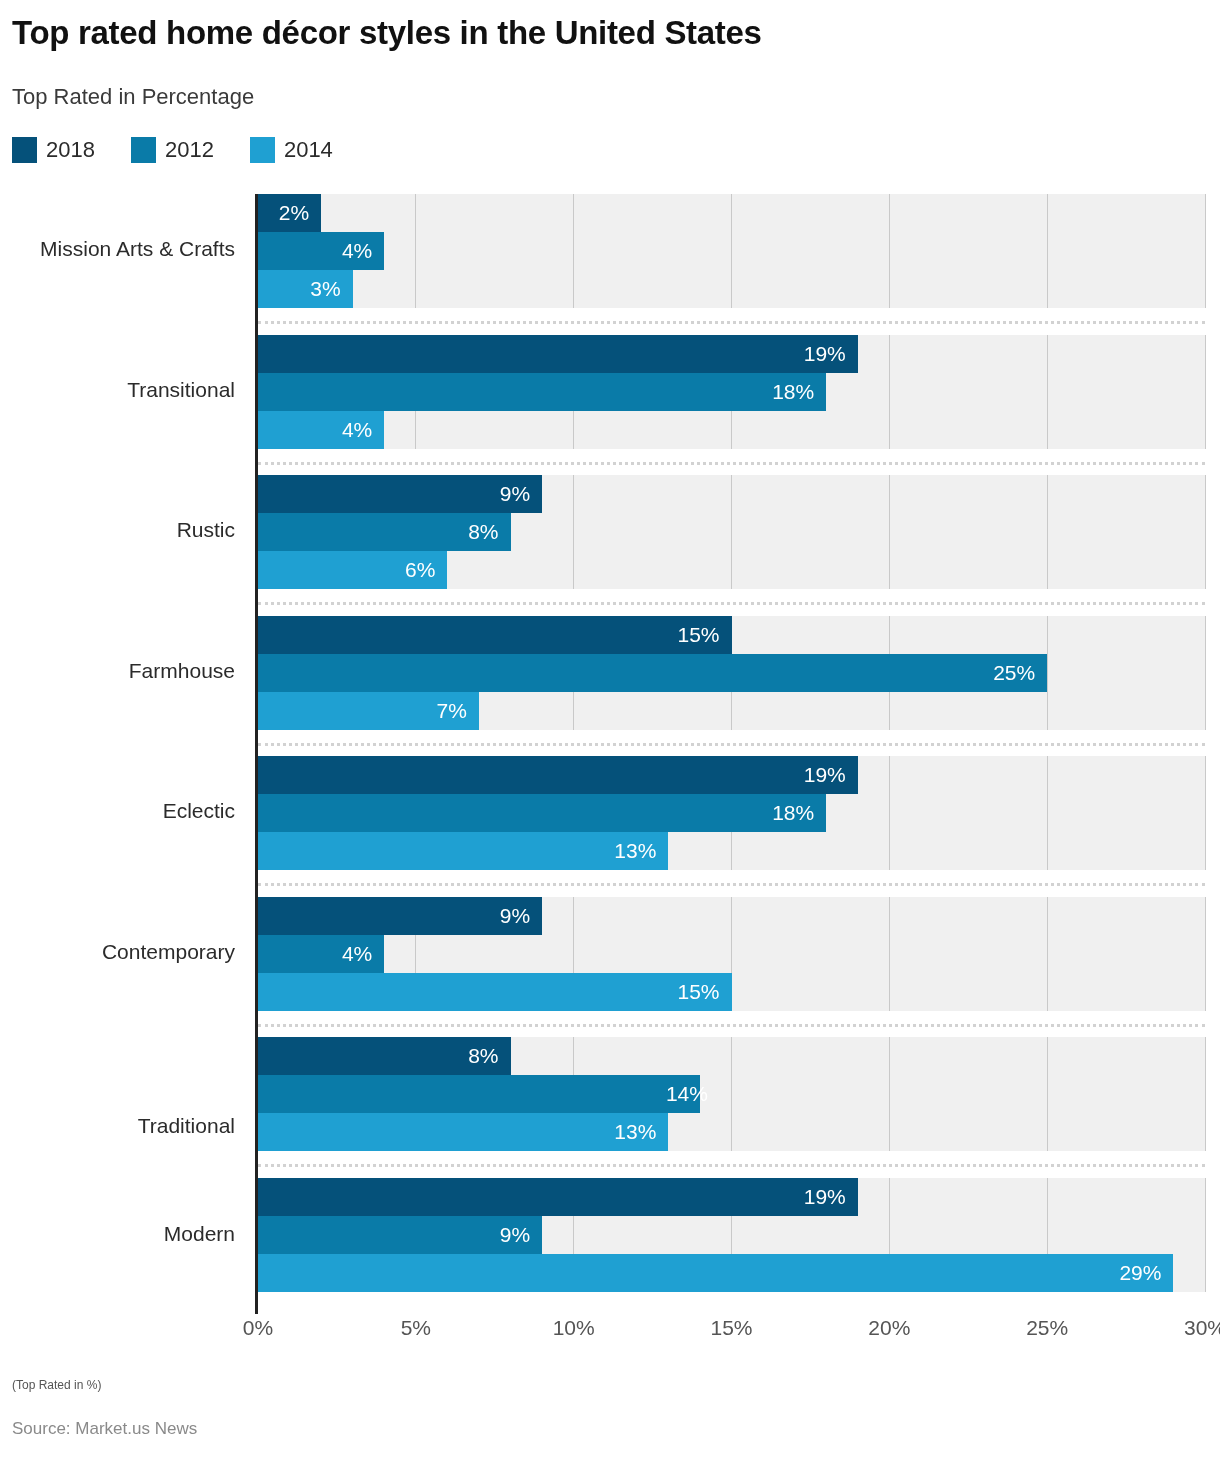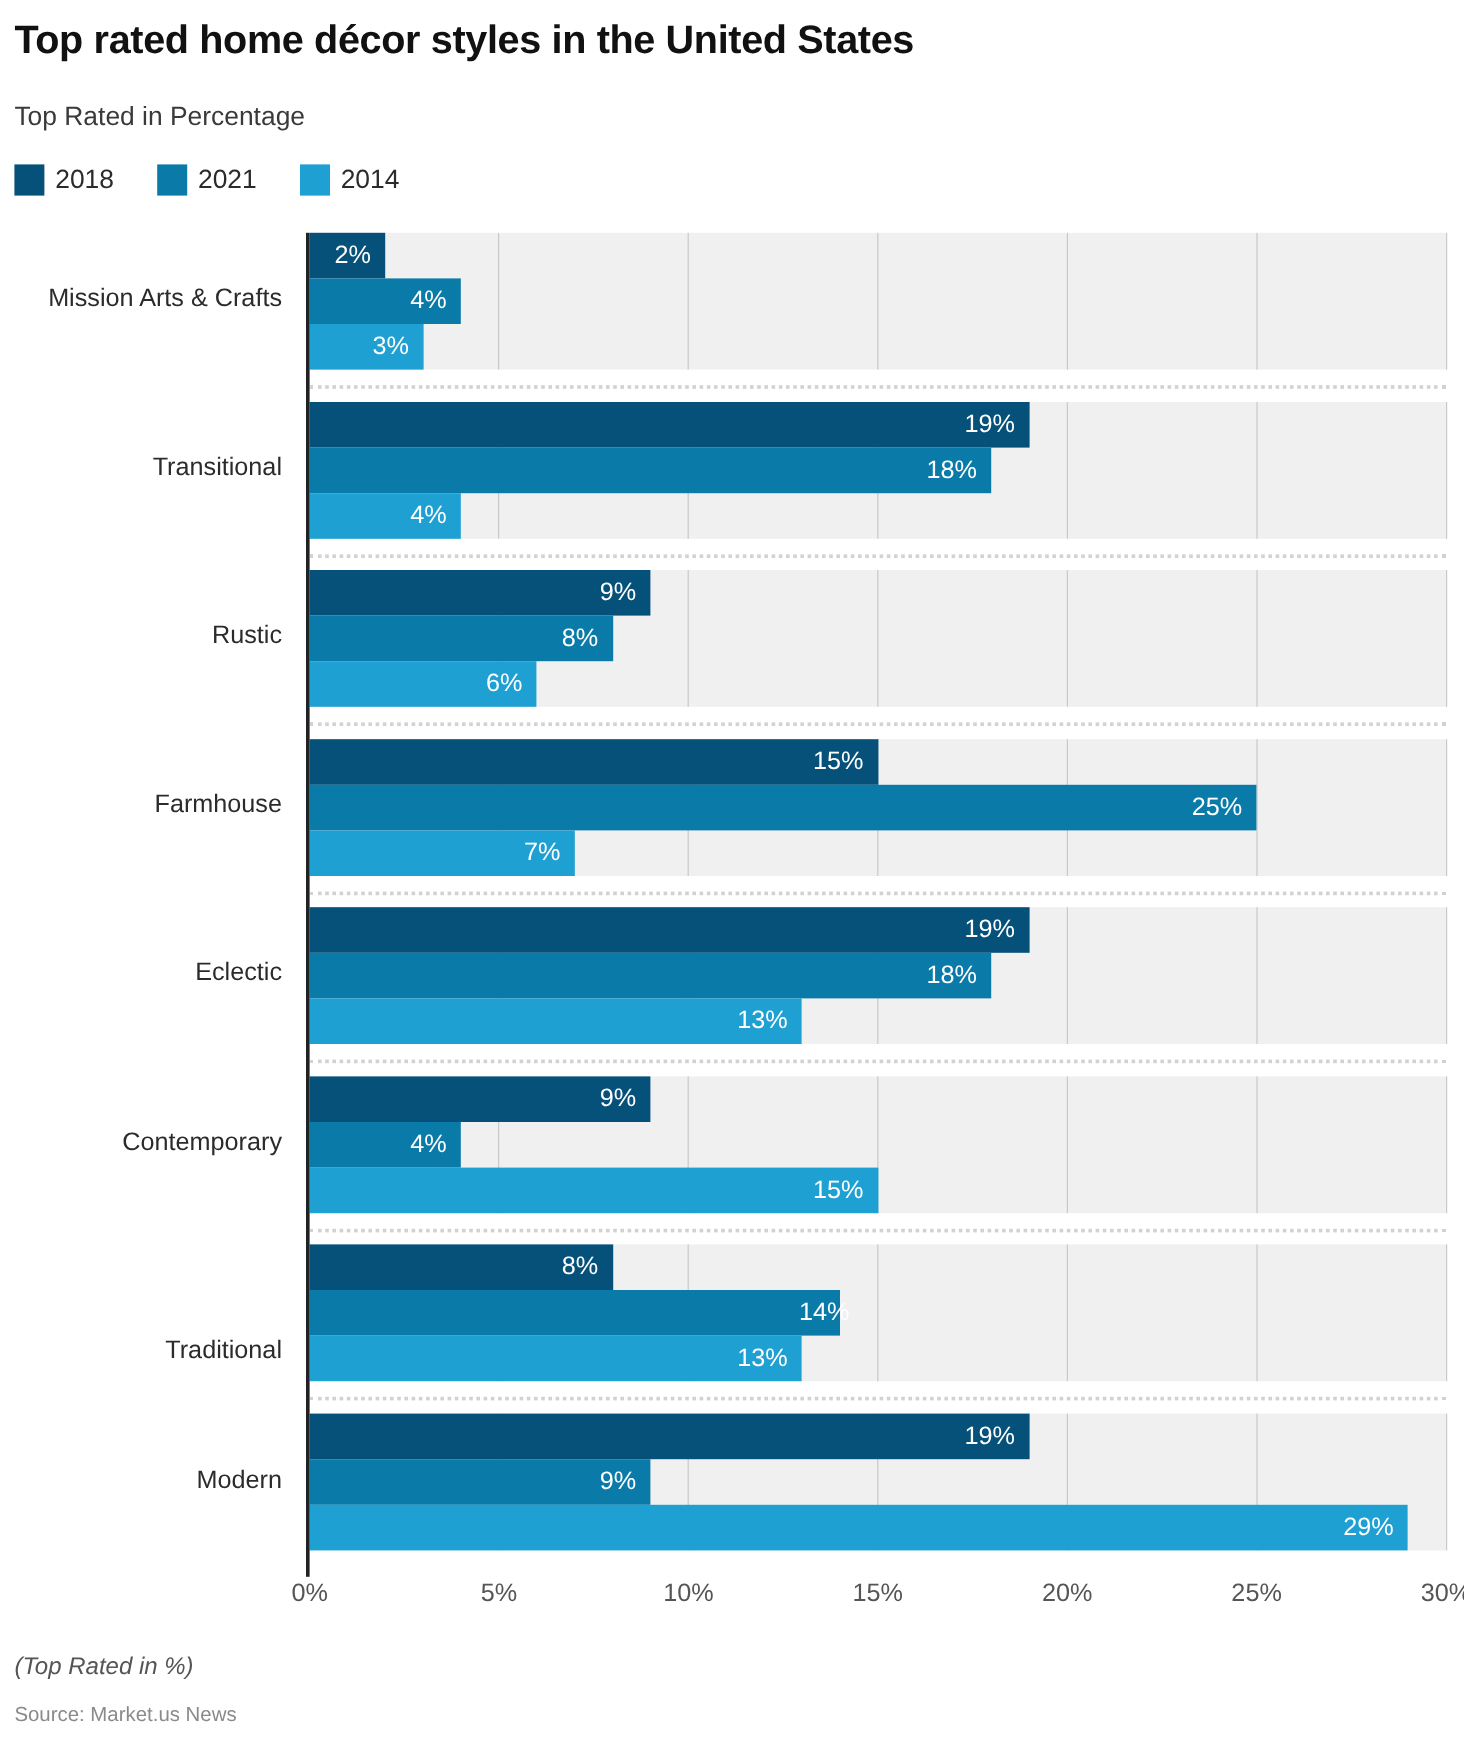--- a/index.html
+++ b/index.html
@@ -182,22 +182,21 @@
     color: #555555;
     transform: translateX(-50%);
     white-space: nowrap;
   }
 
   
   .footnote {
     position: absolute;
     left: 12px;
     top: 1378px;
-    font-size: 20px;
-    font-style: italic;
+    font-size: 12px;
     color: #555555;
     white-space: nowrap;
   }
   .source {
     position: absolute;
     left: 12px;
     top: 1419px;
     font-size: 17px;
     color: #8a8a8a;
     white-space: nowrap;
@@ -211,21 +210,21 @@
   <div class="title">Top rated home décor styles in the United States</div>
   <div class="subtitle">Top Rated in Percentage</div>
 
   <div class="legend" id="legend">
       <div class="legend-item">
         <span class="legend-swatch" style="background: rgb(5, 81, 122);"></span>
         <span class="legend-label">2018</span>
       </div>
       <div class="legend-item">
         <span class="legend-swatch" style="background: rgb(10, 123, 168);"></span>
-        <span class="legend-label">2021</span>
+        <span class="legend-label">2012</span>
       </div>
       <div class="legend-item">
         <span class="legend-swatch" style="background: rgb(31, 160, 210);"></span>
         <span class="legend-label">2014</span>
       </div>
     </div>
 
   <div class="cat-label-wrap" id="cat-labels">
       <div class="cat-label" style="top: 51px;">Mission Arts &amp; Crafts</div>
       <div class="cat-label" style="top: 191.5px;">Transitional</div>

